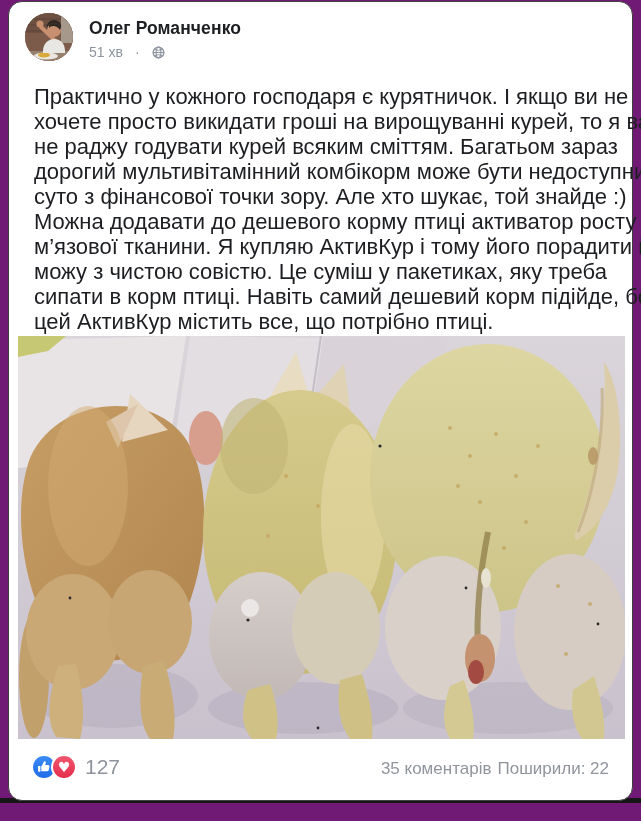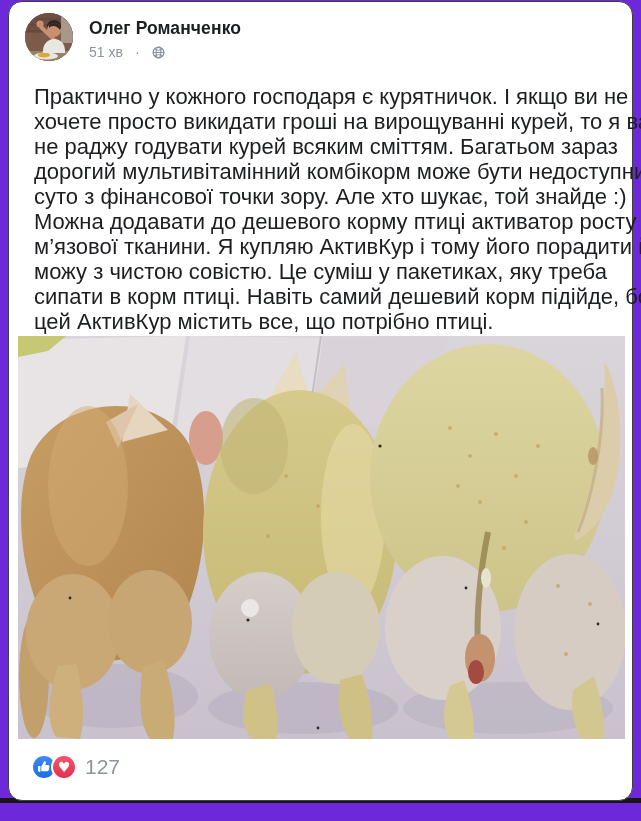--- a/index.html
+++ b/index.html
@@ -1,18 +1,18 @@
 <!DOCTYPE html>
 <html><head>
 <meta charset="utf-8">
 <style>
   * { margin:0; padding:0; box-sizing:border-box; }
   html,body { width:641px; height:821px; background:#ffffff; overflow:hidden;
     font-family:"Liberation Sans", sans-serif; }
-  .stage { position:relative; width:641px; height:821px; background:#6d28d9; }
+  .stage { position:relative; width:641px; height:821px; background:#701a75; }
 
   .bottom-rule { position:absolute; left:0; top:798px; width:641px; height:5px;
     background:#161616; z-index:0; }
 
   .card { position:absolute; left:8px; top:1px; width:625px; height:800px;
     background:#fff; border:1px solid #3f3f3f; border-radius:14px; z-index:1; }
 
   
   .avatar { position:absolute; left:16px; top:11px; width:48px; height:48px;
     border-radius:50%; overflow:hidden; background:#8a6a58; cursor:pointer; }
@@ -211,15 +211,19 @@
           <path fill="#ffffff" d="M2.6 6.9h1.8v5.8H2.6c-.3 0-.6-.3-.6-.6V7.5c0-.3.3-.6.6-.6z
             M5.3 12.7V7.2l.7-.8 2-3.8c.2-.3.5-.5.8-.4.7.1 1.2.8 1 1.5l-.5 2.3h2.9c.8 0 1.4.8 1.3 1.6l-.7 3.4c-.1.7-.8 1.2-1.5 1.2H5.9c-.3 0-.6-.2-.6-.5z"></path>
         </svg>
       </div>
       <div class="rx rx-love">
         <span class="heart-glyph">♥</span>
       </div>
       <span class="rx-count">127</span>
     </div>
 
+    <div class="counts">
+      <span>35 коментарів</span>
+      <span>Поширили: 22</span>
+    </div>
 
   </div>
 </div>
 
 </body></html>

